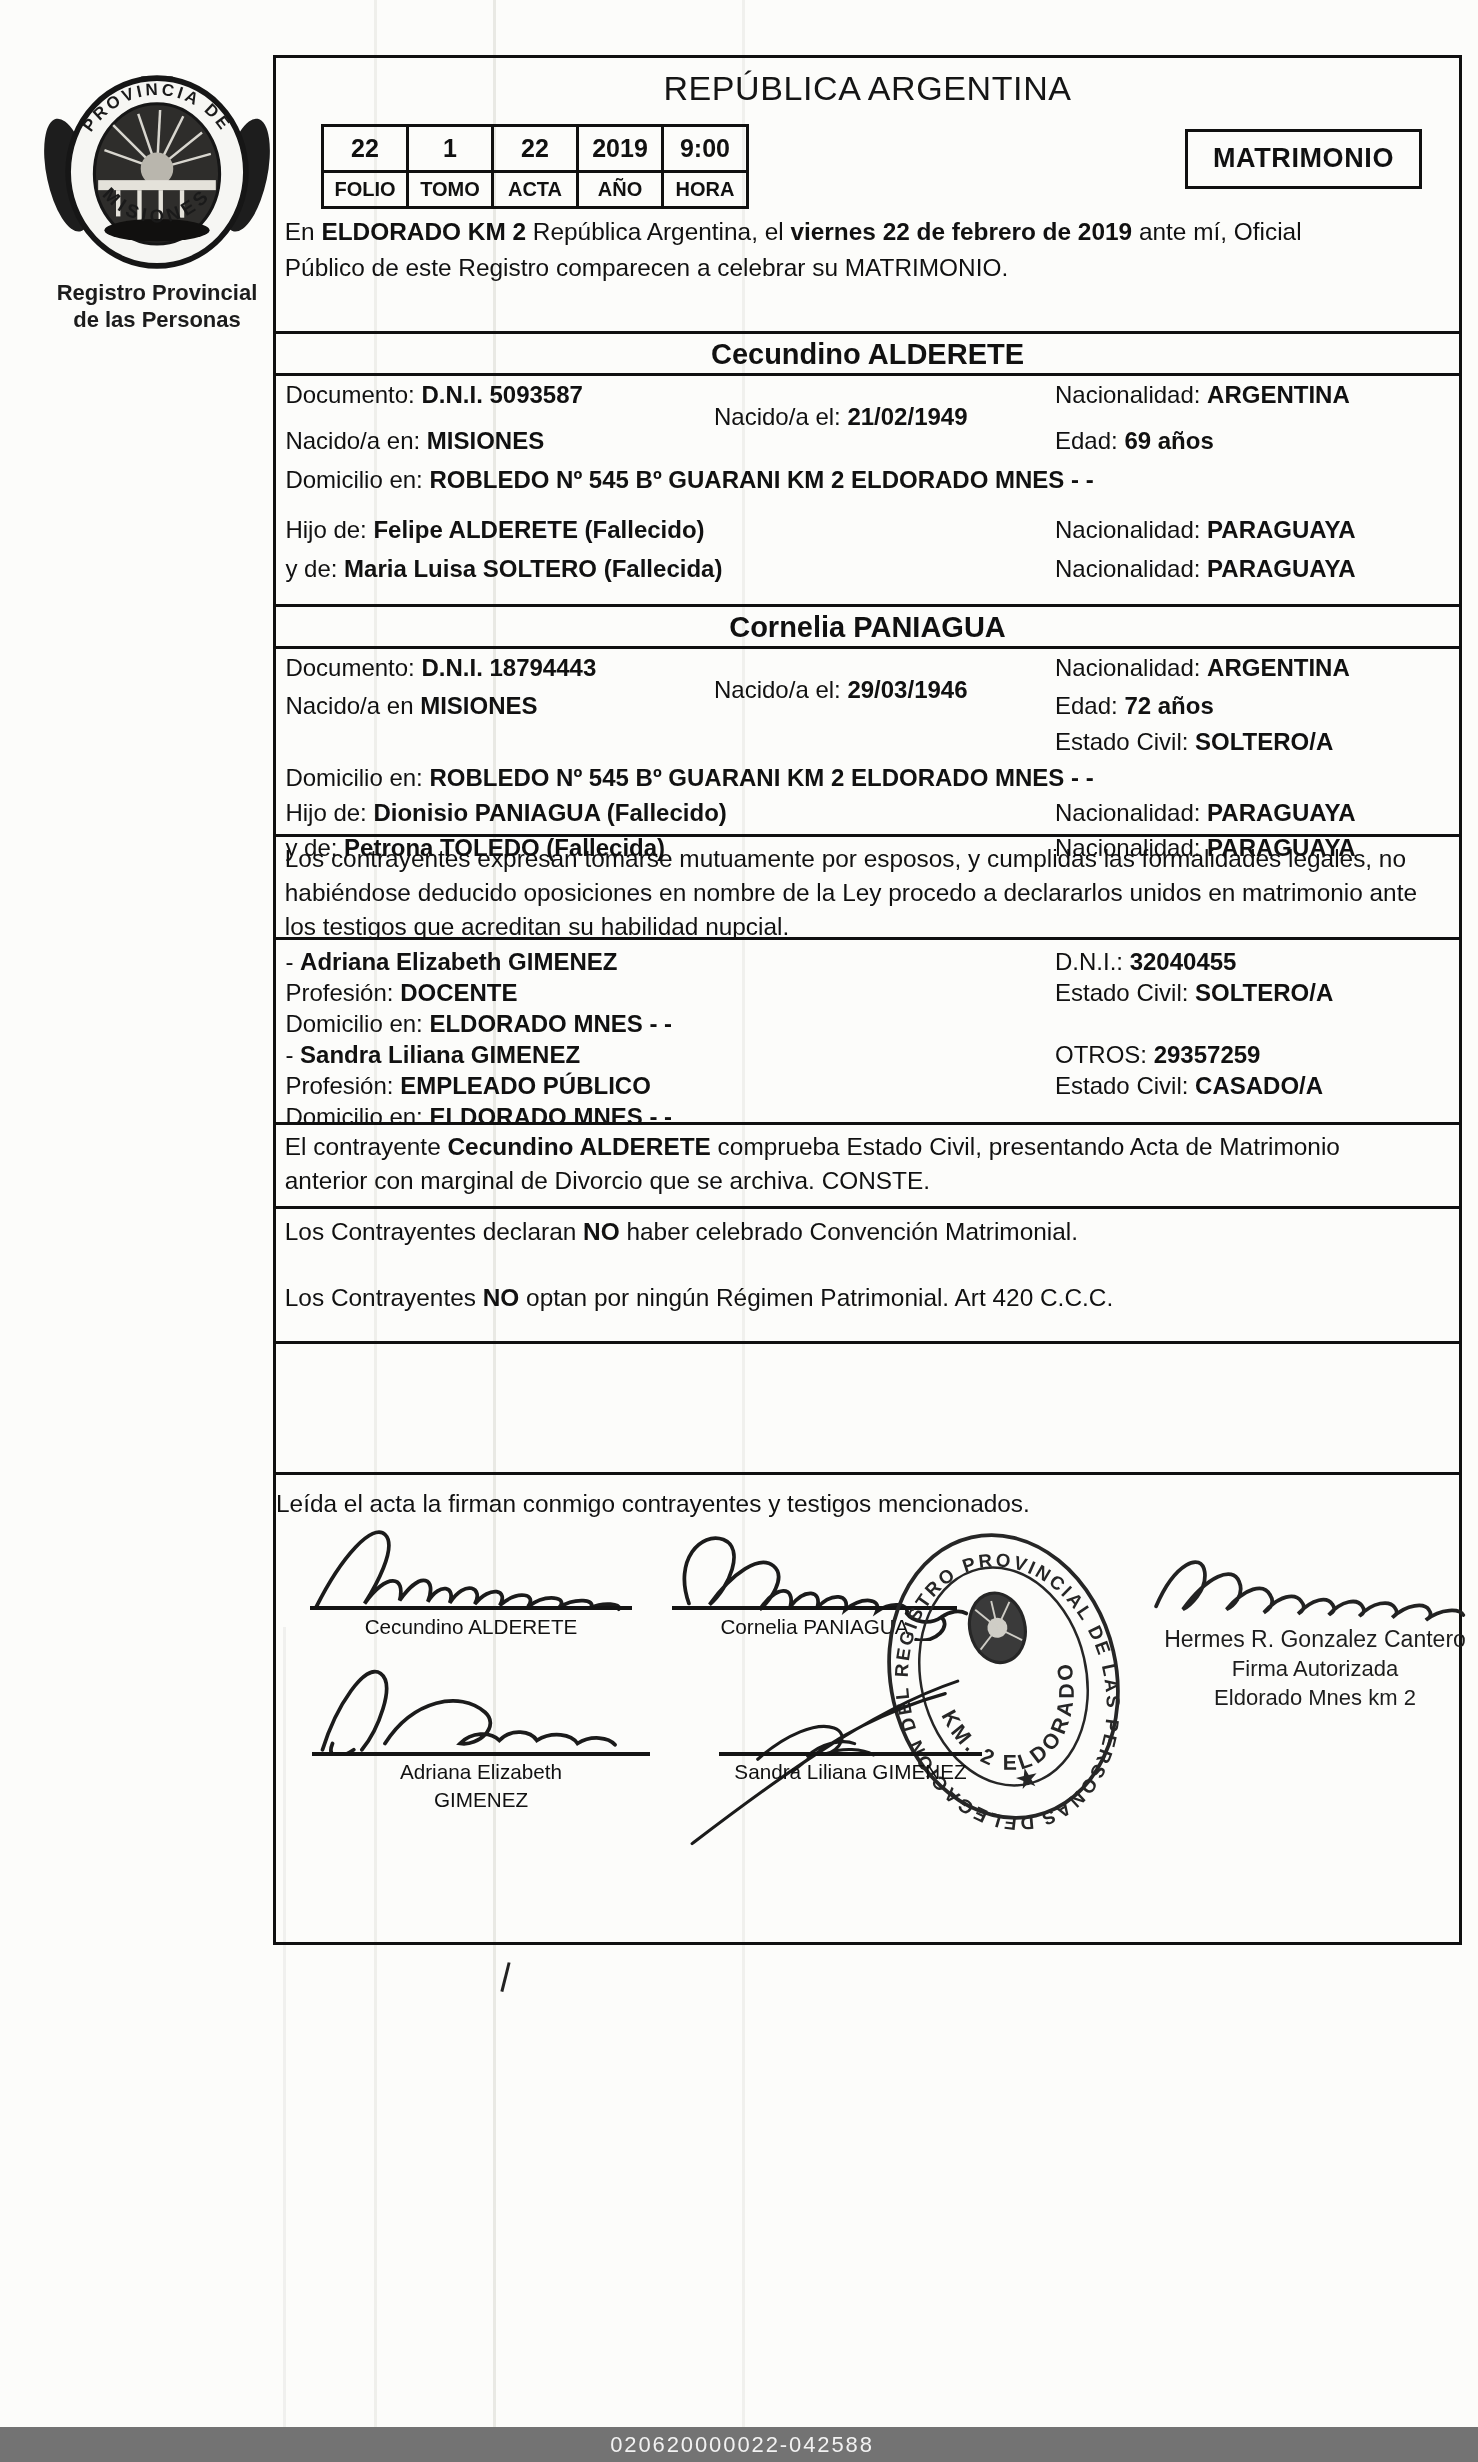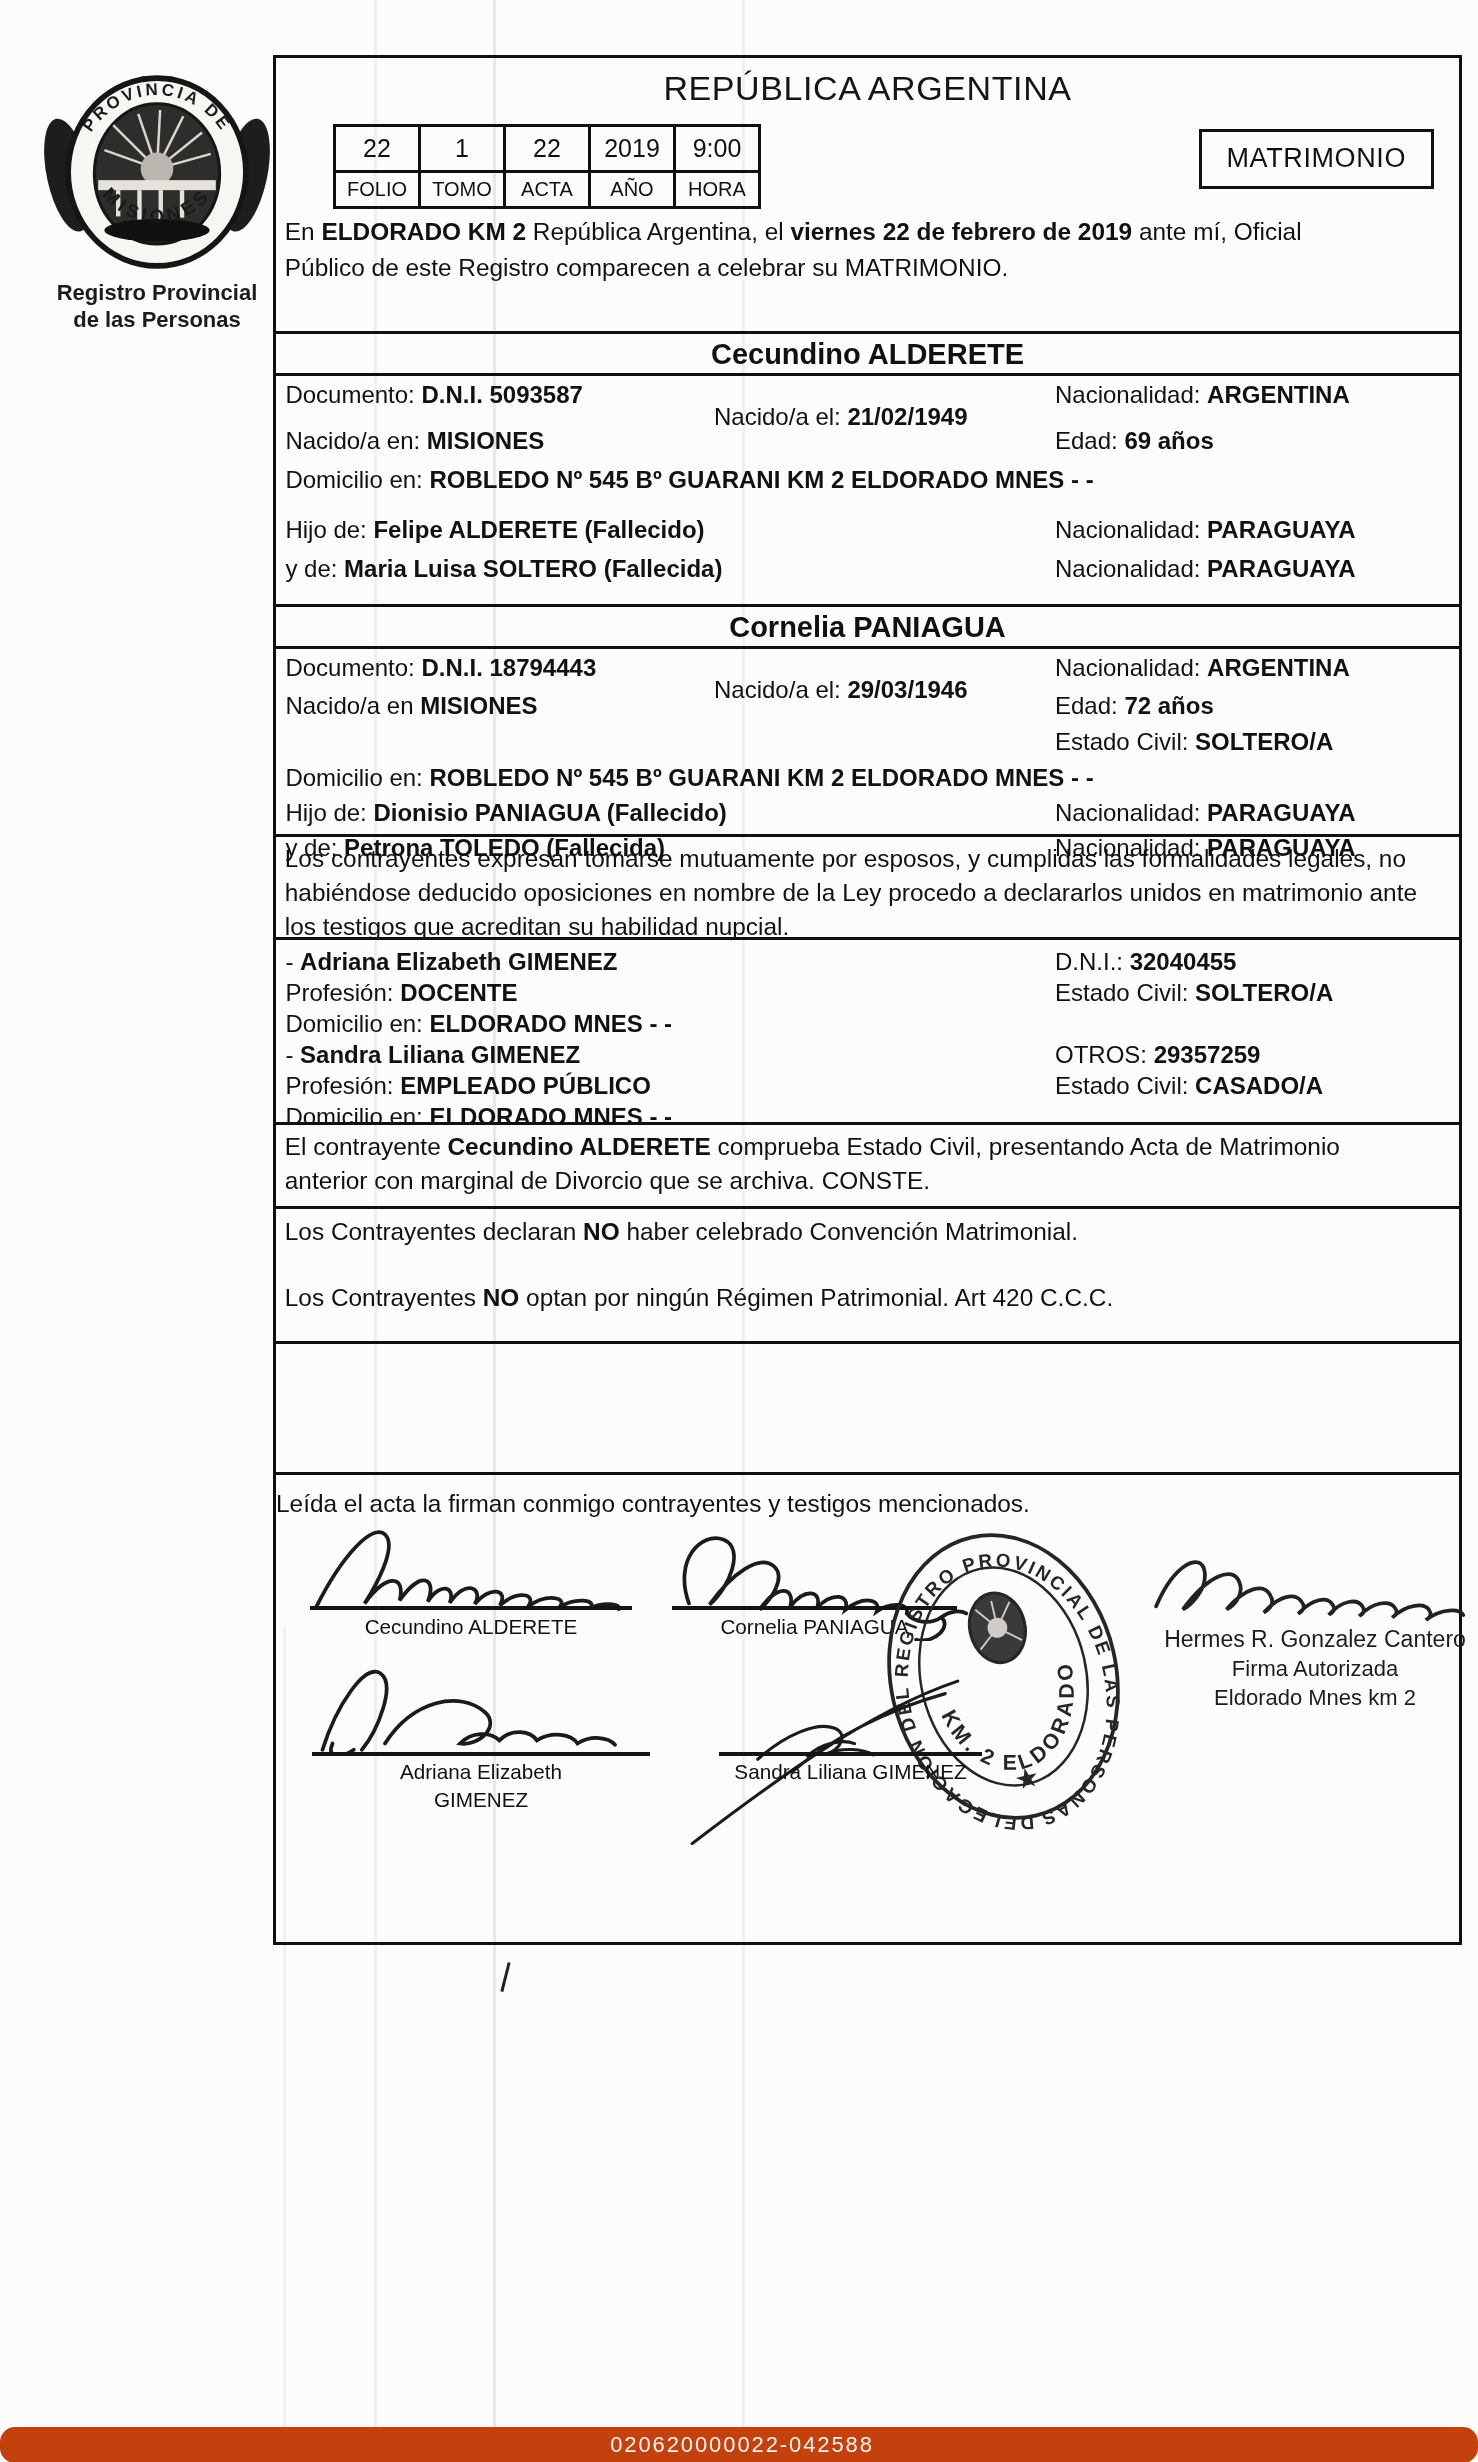--- a/index.html
+++ b/index.html
@@ -9,21 +9,21 @@
   .streak{position:absolute;top:0;bottom:0;width:2.5px;background:#e3e3df;opacity:.8;}
   
   .left-col{position:absolute;left:38px;top:75px;width:238px;}
   .seal-caption{margin-top:7.5px;text-align:center;font-weight:700;font-size:22px;line-height:27.5px;color:#1c1c1c;}
   
   .frame{position:absolute;left:273px;top:55px;width:1189px;height:1890px;border:3.1px solid #101010;box-sizing:border-box;background:transparent;}
   .sec{position:relative;box-sizing:border-box;width:100%;}
   .sep-b{border-bottom:3.8px solid #101010;}
   .sec-header{height:273px;}
   .page-title{margin:0;padding-top:11.3px;text-align:center;font-size:34px;font-weight:400;letter-spacing:0.6px;color:#151515;}
-  .header-row{position:absolute;left:16px;top:66px;width:100%;height:88px;}
+  .header-row{position:absolute;left:4px;top:66px;width:100%;height:88px;font-weight:bold;}
   .folio-table{position:absolute;left:41px;top:0;border-collapse:collapse;}
   .folio-table td{border:3.1px solid #101010;text-align:center;font-size:25px;width:82px;height:43px;padding:0;}
   .folio-table tr.lbl td{font-size:20px;height:33px;}
   .badge{position:absolute;right:41px;top:5px;border:3.8px solid #101010;padding:11.3px 25px;font-size:27px;letter-spacing:0.6px;}
   .intro{position:absolute;left:0;top:156px;margin:0;padding:0 8.8px;font-size:24.4px;line-height:36px;white-space:pre-wrap;}
   b{font-weight:700;}
   
   .name-row{height:45px;border-top:3.8px solid #101010;border-bottom:3.8px solid #101010;text-align:center;}
   .name-row h2{margin:0;font-size:29px;line-height:41px;font-weight:700;}
   .details{font-size:24px;}
@@ -46,21 +46,21 @@
   .sigline{position:absolute;height:3.8px;background:#141414;}
   .siglabel{position:absolute;text-align:center;font-size:20.7px;line-height:27.5px;}
   .sig-svg{position:absolute;}
   .official{position:absolute;left:864px;top:149px;width:350px;text-align:center;color:#1d1d1d;}
   .official .o-name{font-size:23px;line-height:30px;}
   .official .o-role{font-size:22px;line-height:29px;}
   .official .o-loc{font-size:22px;line-height:29px;}
   .stamp-svg{position:absolute;left:596px;top:45px;}
   .stray-slash{position:absolute;left:504px;top:1962px;width:2.5px;height:30px;background:#222;transform:rotate(14deg);}
   
-  .barcode-bar{position:absolute;left:0;top:2427px;width:100%;height:36px;background:#c2410c;border-radius:15px;}
+  .barcode-bar{position:absolute;left:0;top:2427px;width:100%;height:36px;background:#737373;}
   .barcode-bar span{position:absolute;left:742px;top:50%;transform:translate(-50%,-50%);color:#f2f2f2;font-size:22px;letter-spacing:1.9px;white-space:nowrap;}
 </style>
 </head>
 <body>
 
 <div class="sheet">
 
   <div class="streak" style="left:374px;opacity:.55;"></div>
   <div class="streak" style="left:493px;"></div>
   <div class="streak" style="left:742px;opacity:.5;"></div>

